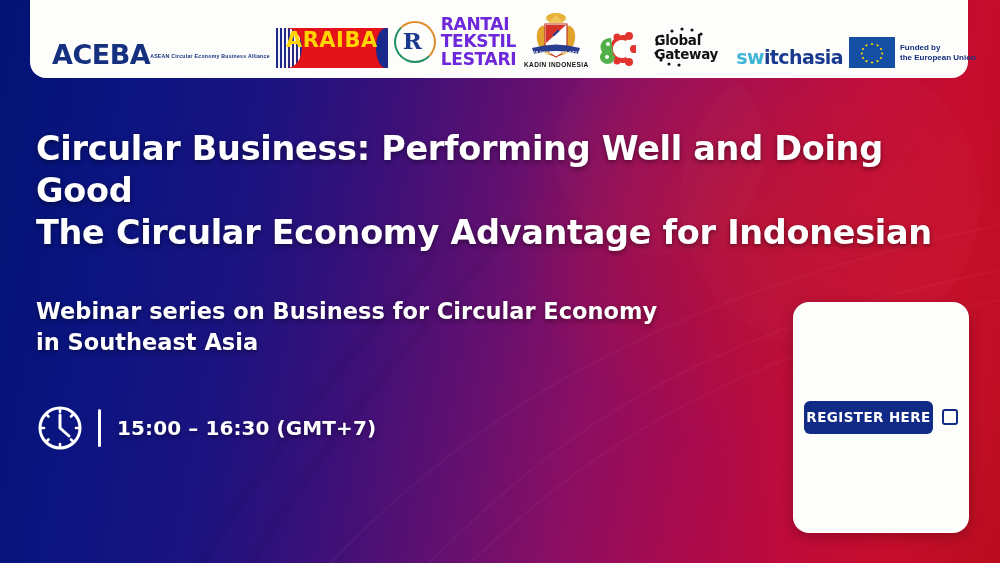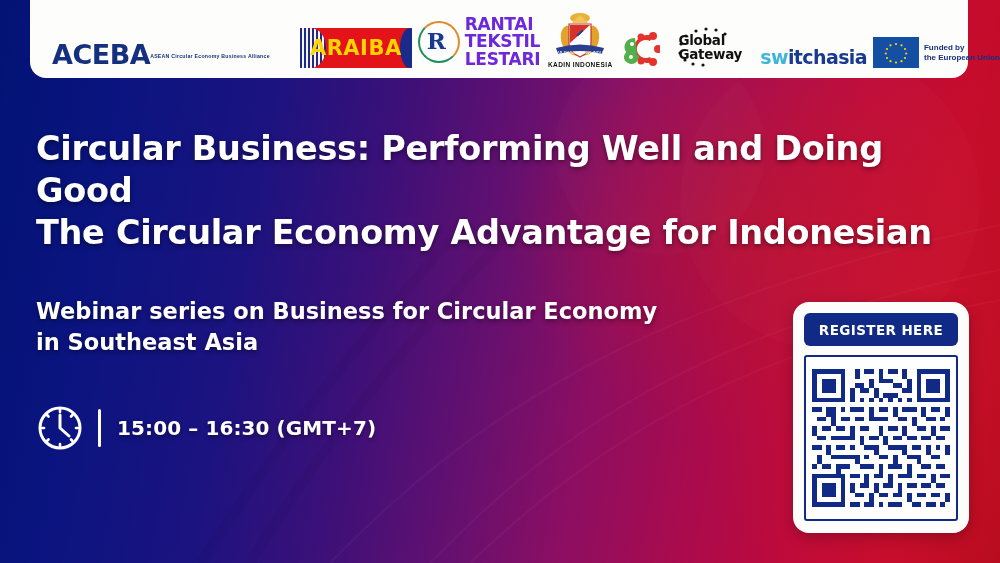--- a/index.html
+++ b/index.html
@@ -47,23 +47,22 @@
   .aceba { display:flex; align-items:center; }
   .aceba-word {
     position:relative; font-size:27px; font-weight:bold; letter-spacing:-0.5px;
     color:#15307e; line-height:1; font-family:"DejaVu Sans", sans-serif;
   }
   .aceba-sub { font-size:5.2px; color:#15307e; letter-spacing:.25px; margin-top:3px; font-weight:bold;}
 
   
   .araiba {
     position:relative; background:#e4131a; width:112px; height:40px;
-    display:flex; align-items:center; justify-content:center; overflow:hidden;
+    display:flex; align-items:flex-start; justify-content:center; overflow:hidden;
     border-radius:1px;
-    margin-left:24px;
   }
   .araiba-word { color:#ffd400; font-size:21px; font-weight:bold; letter-spacing:.5px;
     font-family:"DejaVu Sans", sans-serif; z-index:2;}
   .araiba-stripes {position:absolute; left:0; top:0; height:100%; width:26px;
     background:repeating-linear-gradient(90deg,#1a2a8a 0 2px,#ffffff 2px 4px); opacity:.95;
     border-radius:0 60% 60% 0 / 0 50% 50% 0;}
   .araiba-cap-l{position:absolute;left:-6px;top:0;width:18px;height:100%;
     background:#1a2a8a;border-radius:50%;}
   .araiba-cap-r{position:absolute;right:-8px;top:0;width:20px;height:100%;
     background:#1a2a8a;border-radius:50%;}
@@ -130,21 +129,21 @@
   .meta-item { display:flex; align-items:center; }
   .meta-icon { width:48px; height:48px; flex:0 0 auto; }
   .meta-div { width:3px; height:38px; background:#ffffff; margin:0 16px 0 14px; border-radius:2px;}
   .meta-text { color:#ffffff; font-size:20px; font-weight:bold; letter-spacing:.1px;
     text-shadow:0 2px 4px rgba(0,0,0,.4); font-family:"DejaVu Sans", sans-serif;}
 
   
   .reg-card {
     position:absolute; left:793px; top:302px; width:176px; height:231px;
     background:#fdfdfb; border-radius:16px; padding:11px 11px 12px;
-    display:flex; flex-direction:column; align-items:center; gap:9px;
+    display:flex; flex-direction:row; align-items:center; gap:9px;
     box-shadow:0 4px 14px rgba(0,0,0,.25);
     z-index:6;
   }
   .reg-btn {
     width:100%; height:33px; background:#102a86; border-radius:6px;
     display:flex; align-items:center; justify-content:center;
     color:#ffffff; font-size:13.5px; font-weight:bold; letter-spacing:.4px;
     font-family:"DejaVu Sans", sans-serif;
   }
   .qr-frame { width:100%; flex:1; border:2.5px solid #102a86; border-radius:3px;

